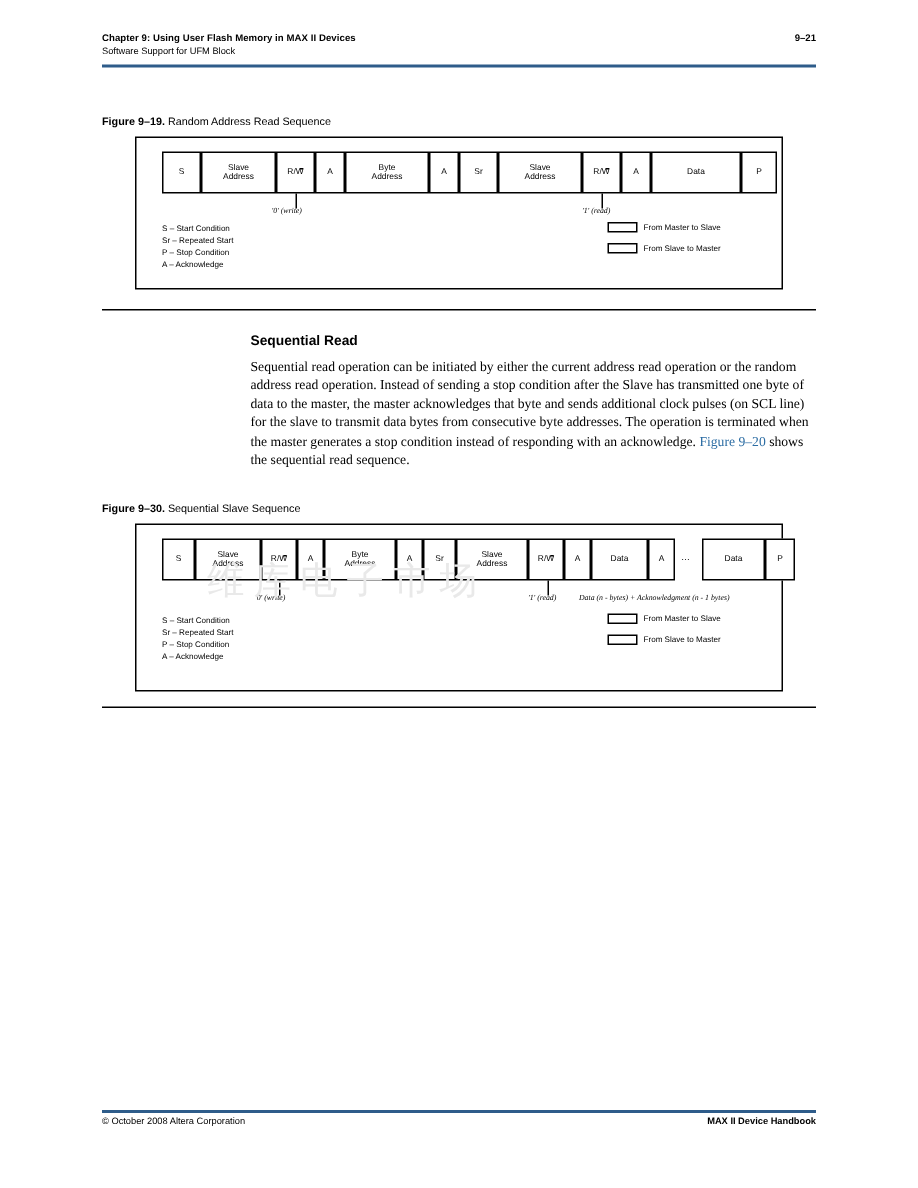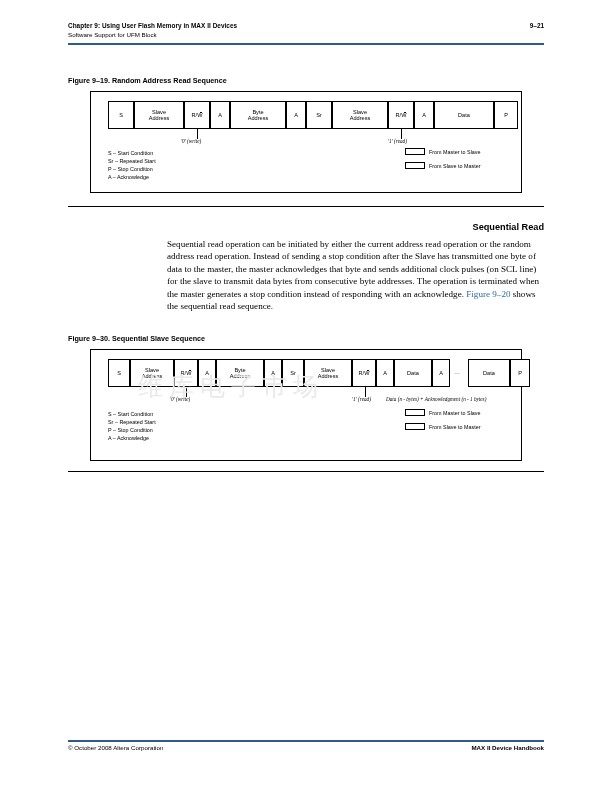--- a/index.html
+++ b/index.html
@@ -57,21 +57,21 @@
   .fig-caption {
     position: absolute;
     font-size: 7.2px;
     font-family: "Liberation Sans", sans-serif;
     color: #000;
   }
   .fig-caption .fignum {
     font-weight: bold;
   }
   .fig-caption .figtitle {
-    font-weight: bold;
+    font-weight: normal;
   }
 
   
   .sep {
     position: absolute;
     left: 68px;
     width: 476px;
     height: 0.7px;
     background: #000000;
   }
@@ -167,21 +167,20 @@
   .body-block {
     position: absolute;
     left: 167px;
     width: 377px;
   }
   .body-head {
     font-family: "Liberation Sans", sans-serif;
     font-weight: bold;
     font-size: 9.2px;
     margin: 0 0 6px 0;
-    text-align: right;
   }
   .body-para {
     font-family: "Liberation Serif", serif;
     font-size: 9.1px;
     line-height: 12.4px;
     margin: 0;
     text-align: left;
   }
   .xref {
     color: #2b6ca3;

